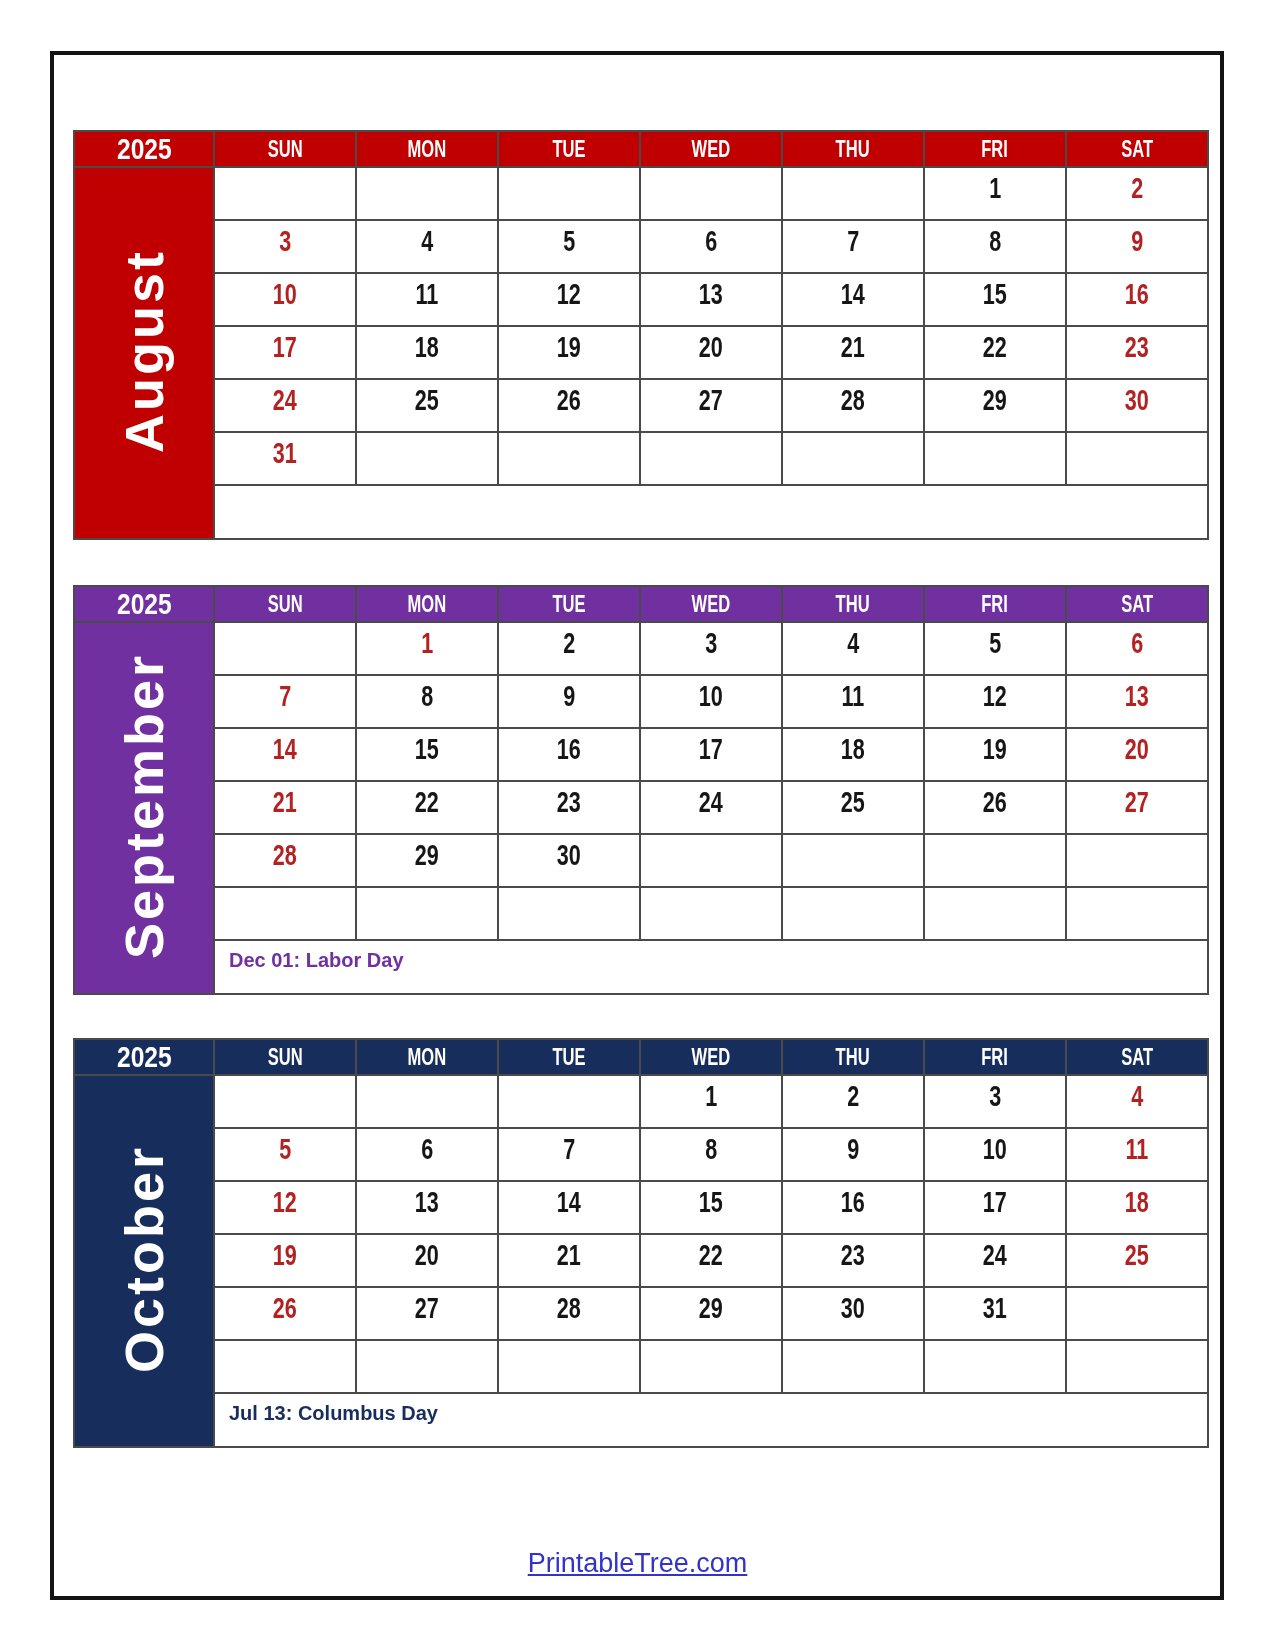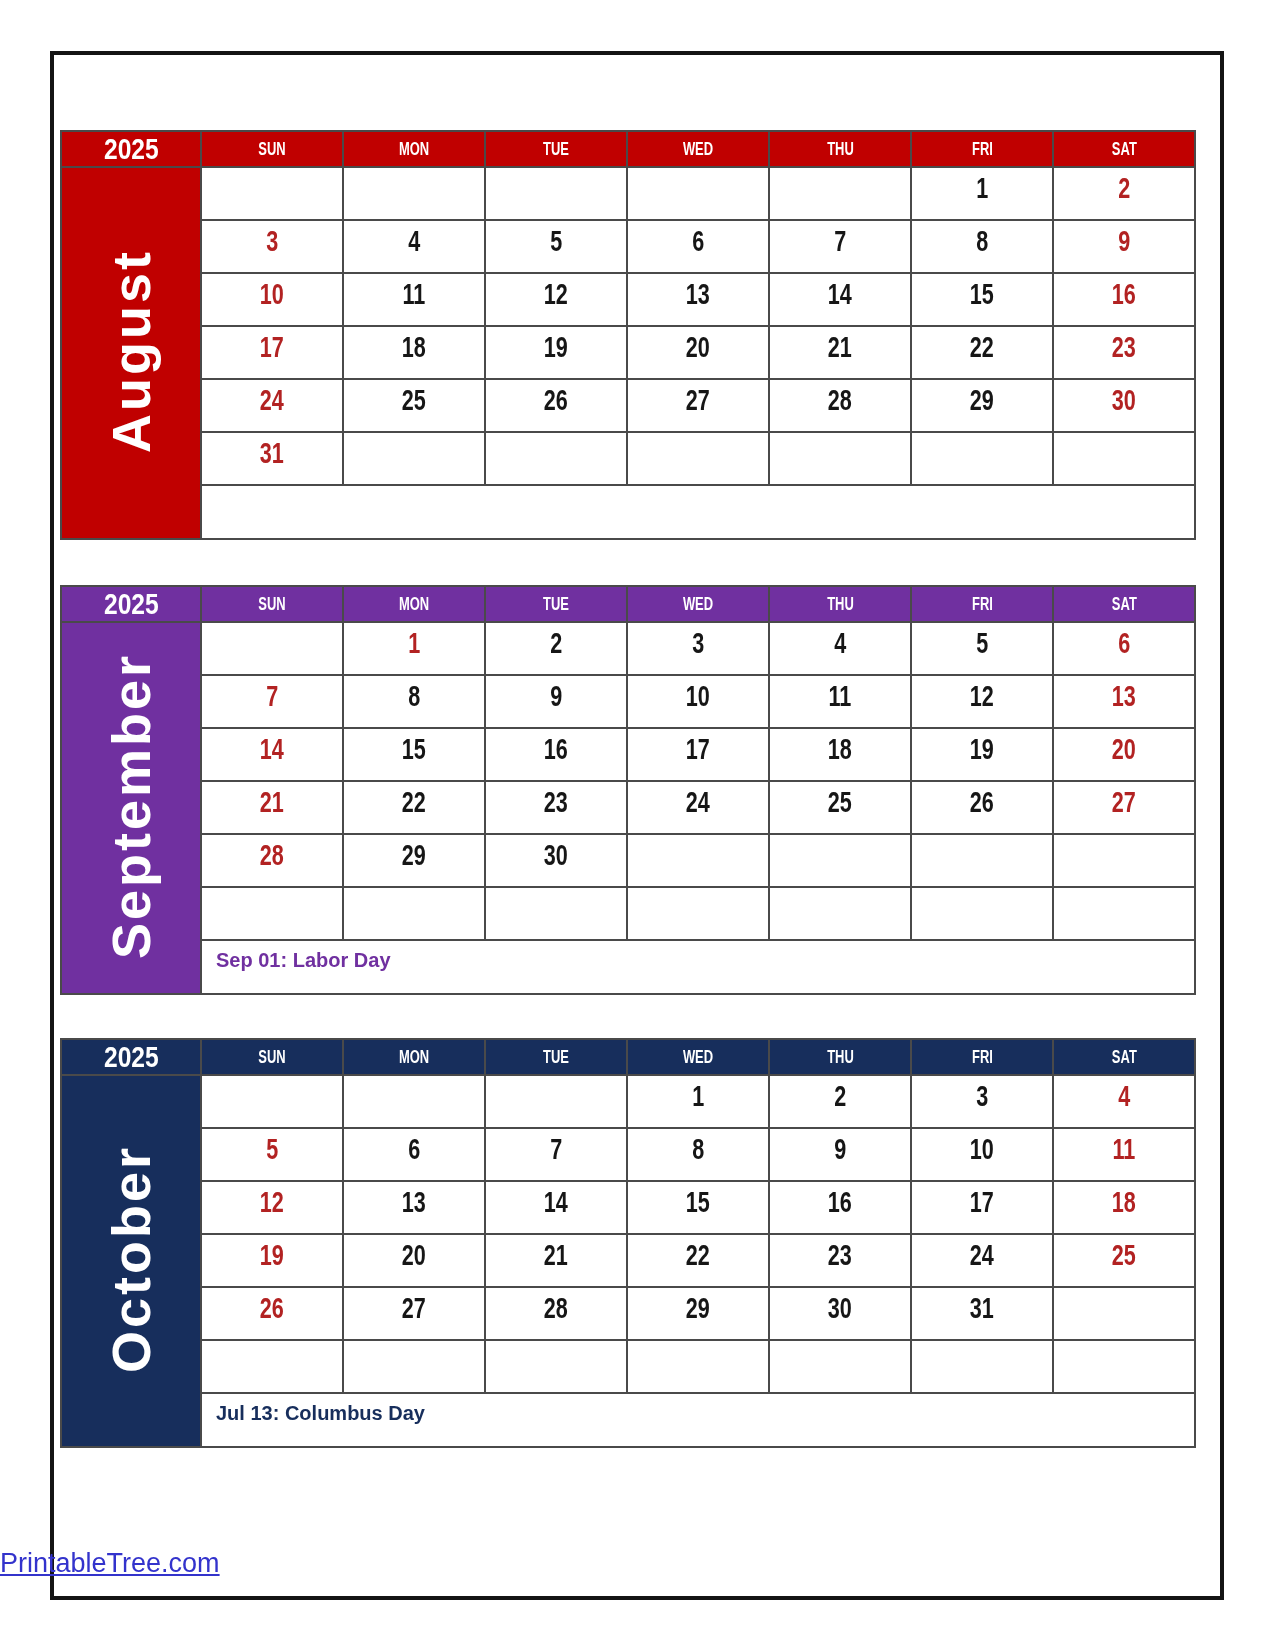--- a/index.html
+++ b/index.html
@@ -12,41 +12,41 @@
   }
   .page-frame {
     position: absolute;
     left: 50px; top: 51px;
     width: 1166px; height: 1541px;
     border: 4px solid #141414;
     box-sizing: content-box;
   }
   .cal {
     position: absolute;
-    left: 60px;
+    left: 73px;
     border-collapse: collapse;
     table-layout: fixed;
     width: 1134px;
     background: #ffffff;
   }
   .cal-0 { top: 130px; }
   .cal-1 { top: 585px; }
   .cal-2 { top: 1038px; }
   .cal td { border: 2px solid #4a4a4a; box-sizing: border-box; }
   .head td {
     height: 32px;
     background: var(--accent);
     color: #ffffff;
     text-align: center;
     vertical-align: middle;
     font-weight: bold;
     padding: 0;
   }
   .yearcell { font-size: 30px; }
-  .dow { font-size: 18px; }
+  .dow { font-size: 23px; }
   .day {
     height: 53px;
     text-align: center;
     vertical-align: top;
     font-weight: bold;
     font-size: 30px;
     color: #161616;
     padding: 3px 0 0 0;
     background: #ffffff;
   }
@@ -74,20 +74,21 @@
     font-weight: bold;
     font-size: 20px;
     background: #ffffff;
   }
   .cnum { display: inline-block; transform: scaleX(0.72); transform-origin: center top; }
   .cyear { display: inline-block; transform: scaleX(0.82); transform-origin: center; }
   .footer-wrap {
     position: absolute;
     left: 0; top: 1548px;
     width: 1275px;
+    text-align: center;
   }
   .footer-link {
     color: var(--link-blue);
     font-size: 27px;
     text-decoration: underline;
     cursor: pointer;
   }
 </style>
 </head>
 <body style="--weekend-red: #B22222; --link-blue: #3333CC;">
@@ -248,21 +249,21 @@
         <tr>
           <td class="day red"></td>
           <td class="day"></td>
           <td class="day"></td>
           <td class="day"></td>
           <td class="day"></td>
           <td class="day"></td>
           <td class="day red"></td>
         </tr>
         <tr>
-          <td colspan="7" class="strip-cell" style="color: rgb(112, 48, 160);">Sep 01: Labor Day</td>
+          <td colspan="7" class="strip-cell" style="color: rgb(112, 48, 160);">Dec 01: Labor Day</td>
         </tr>
       </tbody>
     </table>
     <table class="cal cal-2" style="--accent: #172E5C;">
       <colgroup>
         <col style="width: 140px;">
         <col style="width: 142px;">
         <col style="width: 142px;">
         <col style="width: 142px;">
         <col style="width: 142px;">

